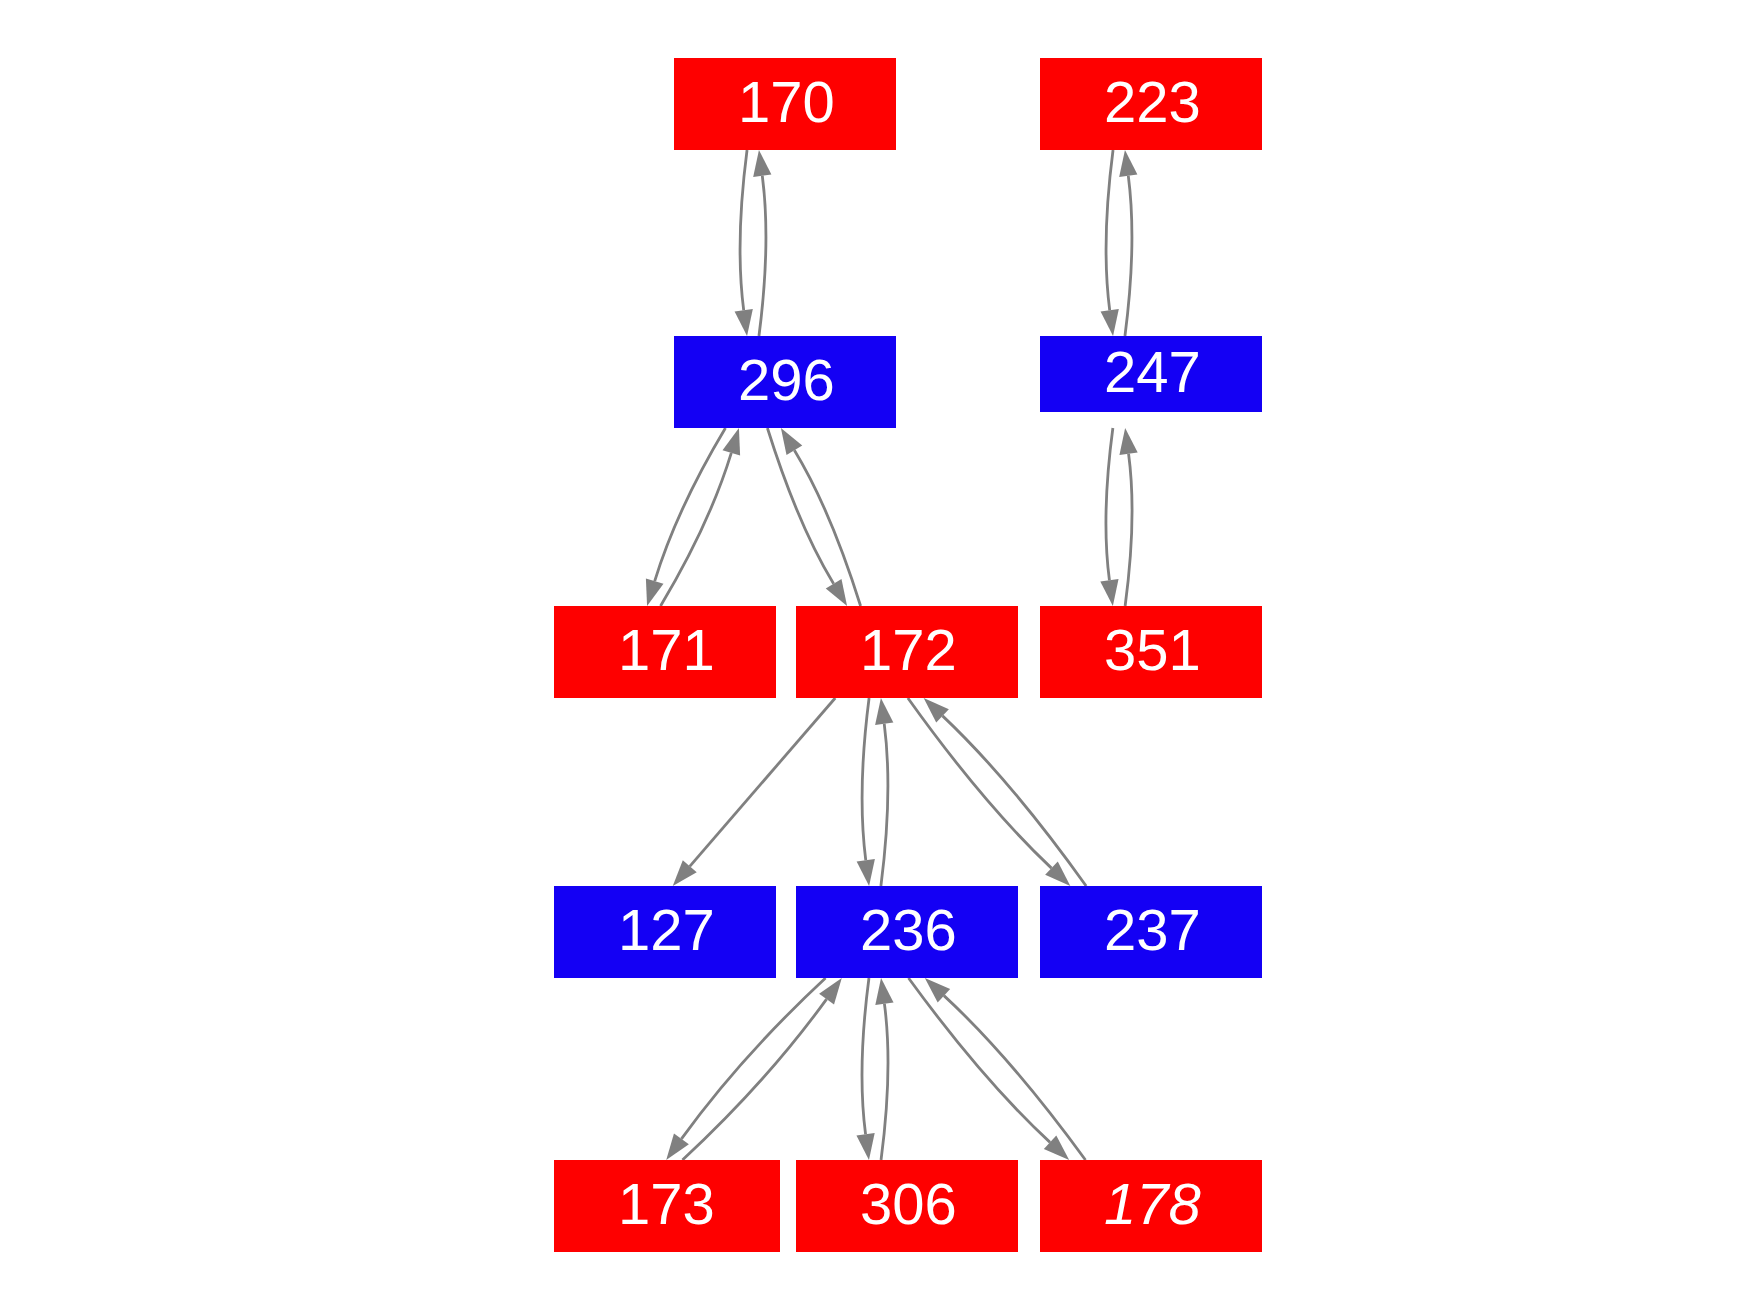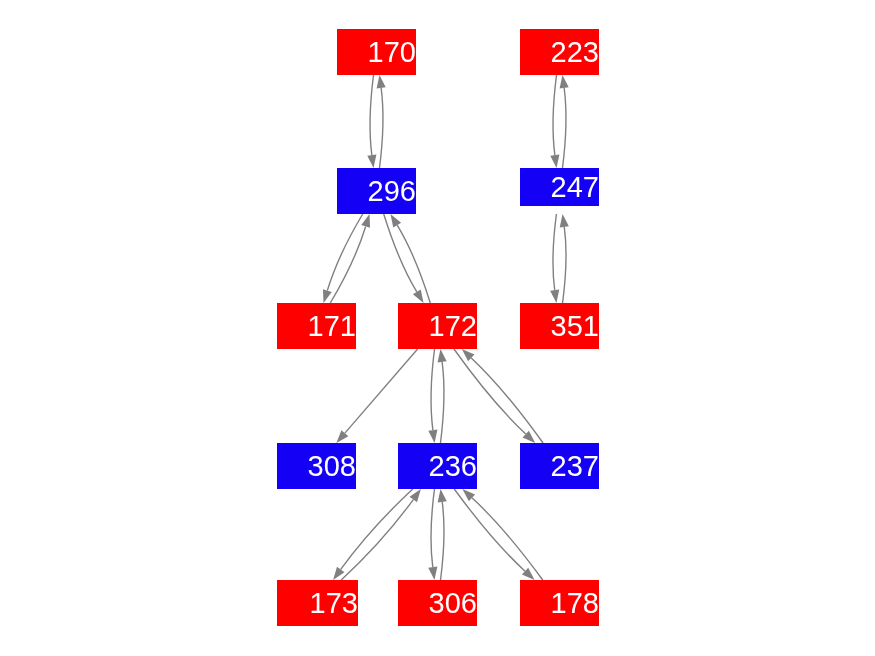--- a/index.html
+++ b/index.html
@@ -1,21 +1,21 @@
 <!DOCTYPE html>
 <html><head>
 <meta charset="utf-8">
 <style>
   html,body{margin:0;padding:0;background:#ffffff;}
   body{width:875px;height:656px;font-family:"Liberation Sans",sans-serif;overflow:hidden;}
   #canvas{position:relative;width:875px;height:656px;background:#ffffff;}
   #edge-layer{position:absolute;left:0;top:0;width:875px;height:656px;}
-  .node{position:absolute;display:flex;align-items:center;justify-content:flex-end;
+  .node{position:absolute;display:flex;align-items:center;justify-content:flex-start;
         color:#ffffff;font-size:29px;line-height:1;font-family:"Liberation Sans",sans-serif;
-        letter-spacing:0px;}
+        letter-spacing:0px;padding-left:32px;}
   .node.red{background:#fe0000;}
   .node.blue{background:#1400f4;}
   .node-label{pointer-events:none;}
 </style>
 </head>
 <body>
 
 <div id="canvas">
   <svg id="edge-layer" viewBox="0 0 875 656" xmlns="http://www.w3.org/2000/svg">
       <g>
@@ -118,30 +118,30 @@
     <div class="node red" style="left: 277px; top: 303px; width: 79px; height: 46px;">
       <span class="node-label">171</span>
     </div>
     <div class="node red" style="left: 398px; top: 303px; width: 79px; height: 46px;">
       <span class="node-label">172</span>
     </div>
     <div class="node red" style="left: 520px; top: 303px; width: 79px; height: 46px;">
       <span class="node-label">351</span>
     </div>
     <div class="node blue" style="left: 277px; top: 443px; width: 79px; height: 46px;">
-      <span class="node-label">308</span>
+      <span class="node-label">127</span>
     </div>
     <div class="node blue" style="left: 398px; top: 443px; width: 79px; height: 46px;">
       <span class="node-label">236</span>
     </div>
     <div class="node blue" style="left: 520px; top: 443px; width: 79px; height: 46px;">
       <span class="node-label">237</span>
     </div>
     <div class="node red" style="left: 277px; top: 580px; width: 81px; height: 46px;">
       <span class="node-label">173</span>
     </div>
     <div class="node red" style="left: 398px; top: 580px; width: 79px; height: 46px;">
       <span class="node-label">306</span>
     </div>
-    <div class="node red" style="left: 520px; top: 580px; width: 79px; height: 46px;">
+    <div class="node red" style="left: 520px; top: 580px; width: 79px; height: 46px; font-style: italic;">
       <span class="node-label">178</span>
     </div>
   </div>
 
 </body></html>

